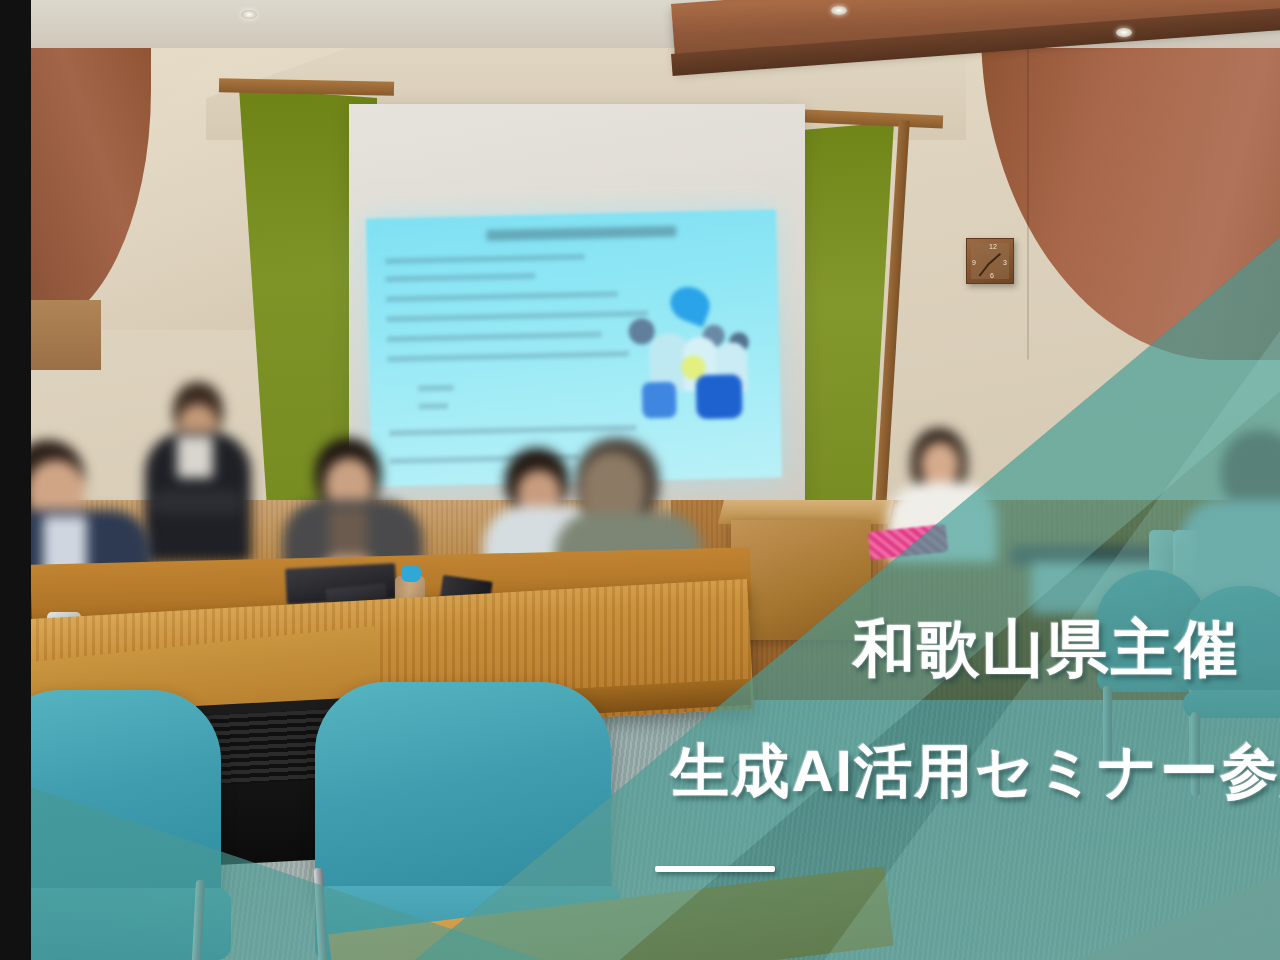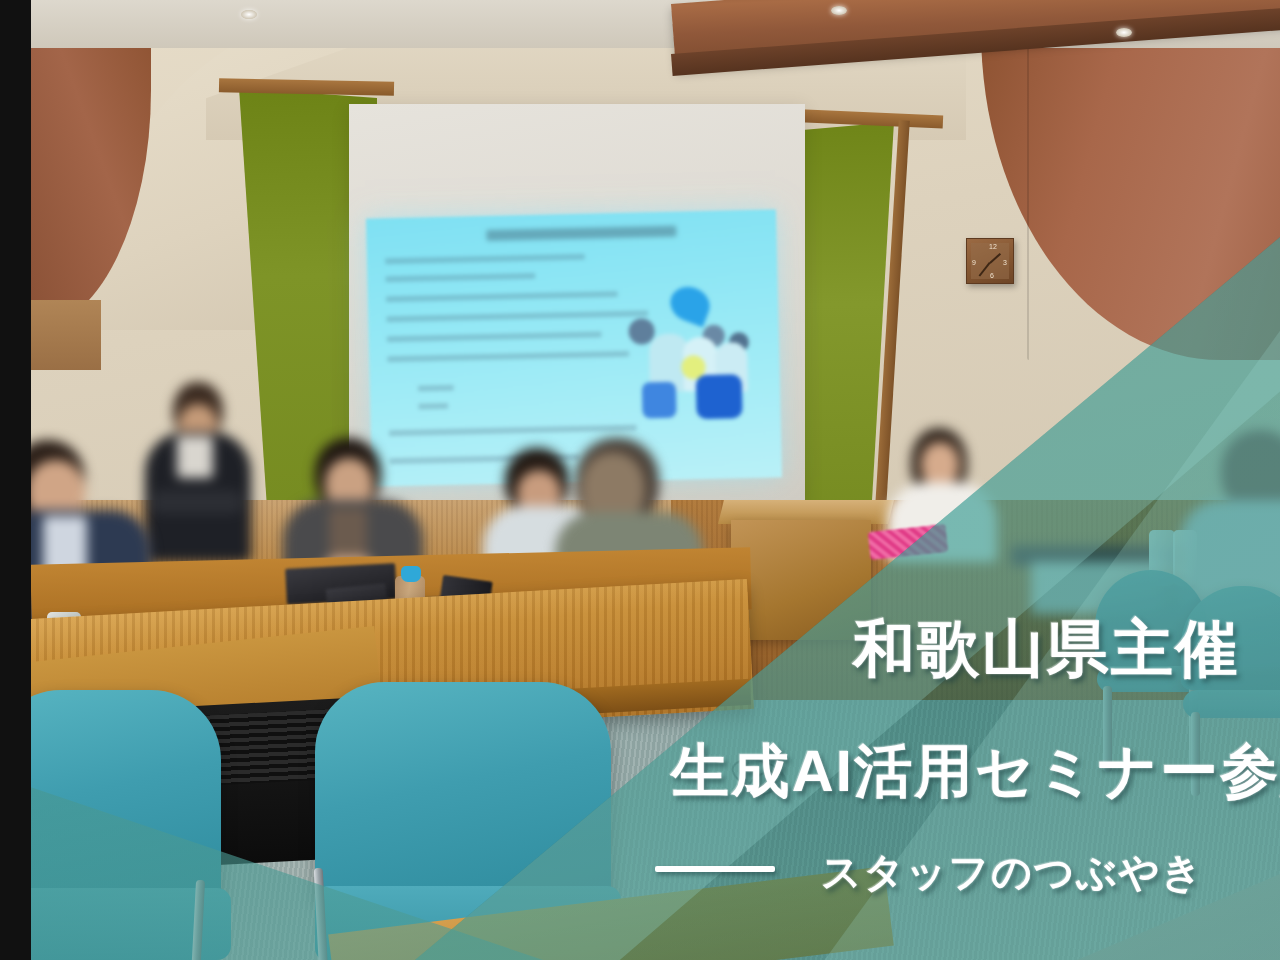--- a/index.html
+++ b/index.html
@@ -419,15 +419,14 @@
 
   <div class="ov-main"></div>
   <div class="ov-main2"></div>
   <div class="ov-light"></div>
   <div class="ov-br-lt"></div>
   <div class="ov-bl"></div>
 
   <div class="txt" id="title-line1">和歌山県主催</div>
   <div class="txt" id="title-line2">生成AI活用セミナー参加</div>
   <div class="rule"></div>
-  <div class="txt" id="title-line3">スタッフのつぶやき</div>
 
 </div>
 
 </body></html>

